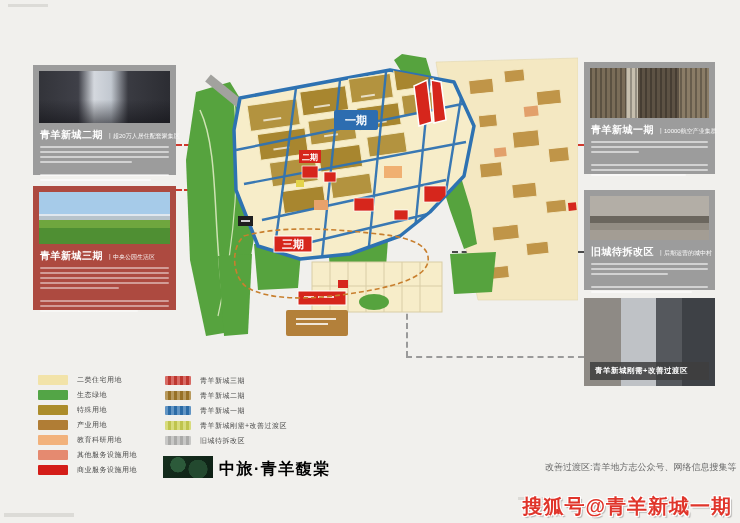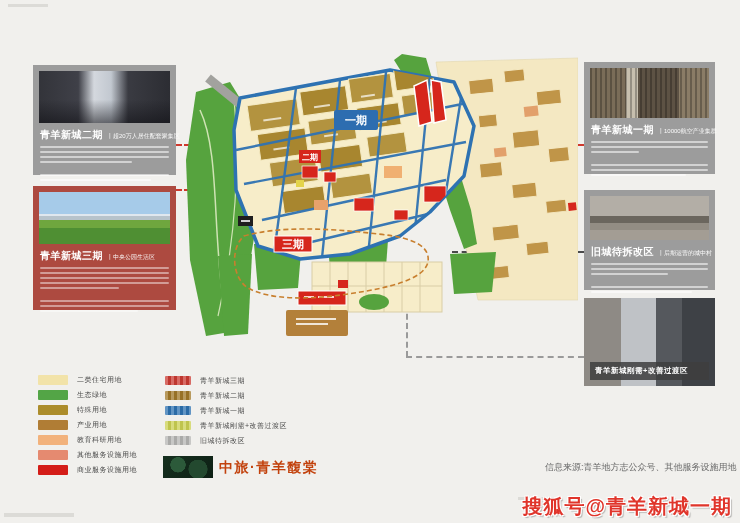--- a/index.html
+++ b/index.html
@@ -36,21 +36,21 @@
   .lg-row{display:flex;align-items:center;height:15px}
   .lg-swatch{width:30px;height:10px;border-radius:1px;margin-right:9px;flex:none}
   .lg-swatch2{width:26px;height:9px;border-radius:1px;margin-right:9px;flex:none;
        background-image:repeating-linear-gradient(90deg,rgba(255,255,255,.25) 0 3px,rgba(0,0,0,.06) 3px 6px)}
   .lg-label{font-size:7px;color:#4a4a4a;letter-spacing:.5px;white-space:nowrap}
   
   .logo-box{position:absolute;left:163px;top:456px;width:50px;height:22px;
        background:radial-gradient(circle at 30% 40%,#2c5a3a 0 20%,transparent 21%),
                   radial-gradient(circle at 70% 60%,#23492f 0 25%,transparent 26%),
                   linear-gradient(135deg,#16301f,#0d1f14)}
-  .brand-text{position:absolute;left:219px;top:459px;font-size:14px;font-weight:bold;color:#c2410c;letter-spacing:1.5px;white-space:nowrap}
+  .brand-text{position:absolute;left:219px;top:459px;font-size:16px;font-weight:bold;color:#000000;letter-spacing:1.5px;white-space:nowrap}
   .source-note{position:absolute;left:545px;top:461px;font-size:9px;color:#6a6a6a;white-space:nowrap}
   .watermark{position:absolute;right:8px;top:493px;font-size:20px;font-weight:bold;color:#e0352b;letter-spacing:1px;white-space:nowrap;
        text-shadow:-1px -1px 0 #fff,1px -1px 0 #fff,-1px 1px 0 #fff,1px 1px 0 #fff,2px 2px 1px rgba(0,0,0,.25)}
   .corner-mark{position:absolute;background:#dcdbd7}
   .map-svg{position:absolute;left:178px;top:48px}
 </style>
 </head>
 <body>
 
 <div class="page">
@@ -329,15 +329,15 @@
       </div>
 
       <div class="lg-row">
         <span class="lg-swatch2" style="background-color: rgb(181, 181, 179);"></span>
         <span class="lg-label">旧城待拆改区</span>
       </div>
     </div>
 
   <div class="logo-box"></div>
   <div class="brand-text">中旅·青羊馥棠</div>
-  <div class="source-note">信息来源:青羊地方志公众号、其他服务设施用地</div>
+  <div class="source-note">改善过渡区:青羊地方志公众号、网络信息搜集等</div>
   <div class="watermark">搜狐号@青羊新城一期</div>
 </div>
 
 </body></html>

